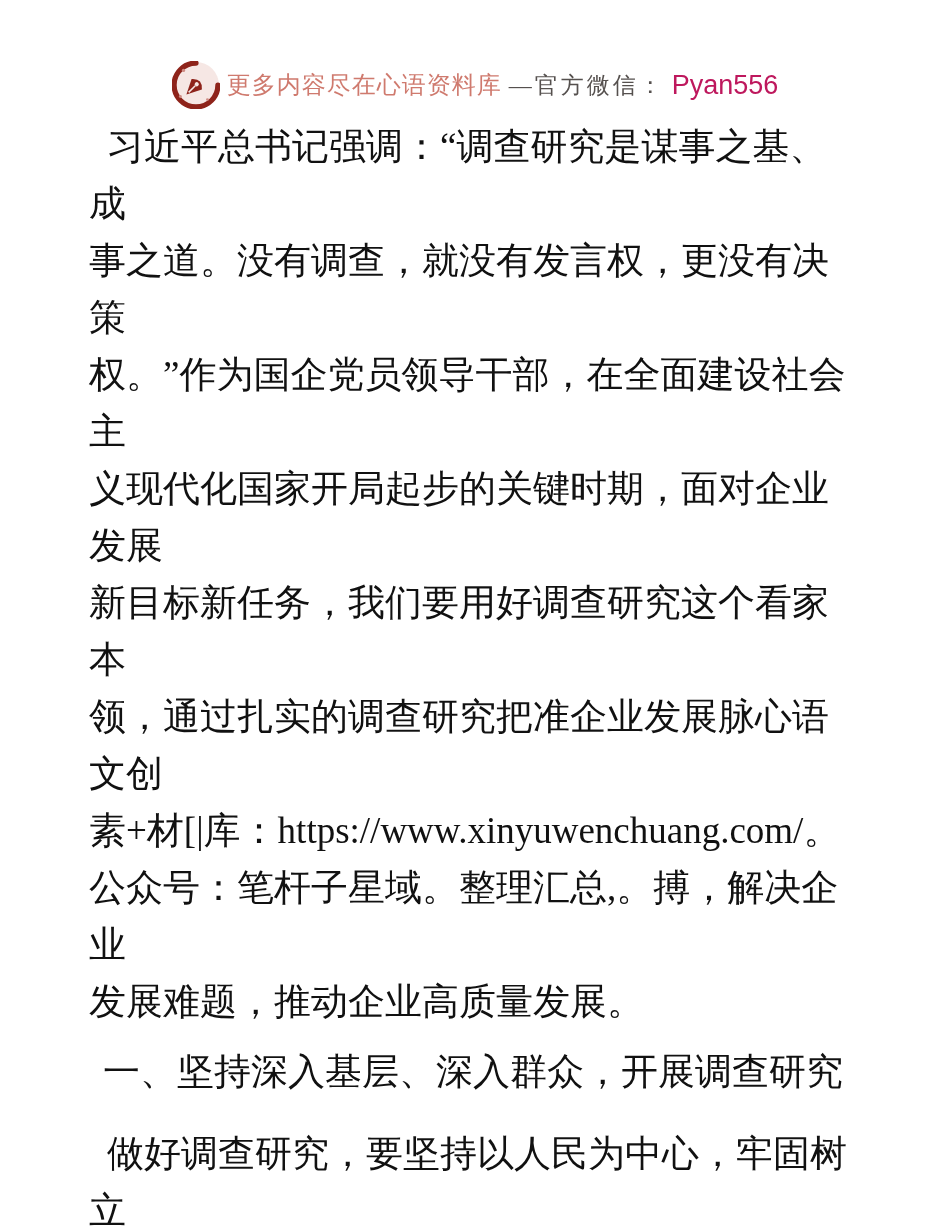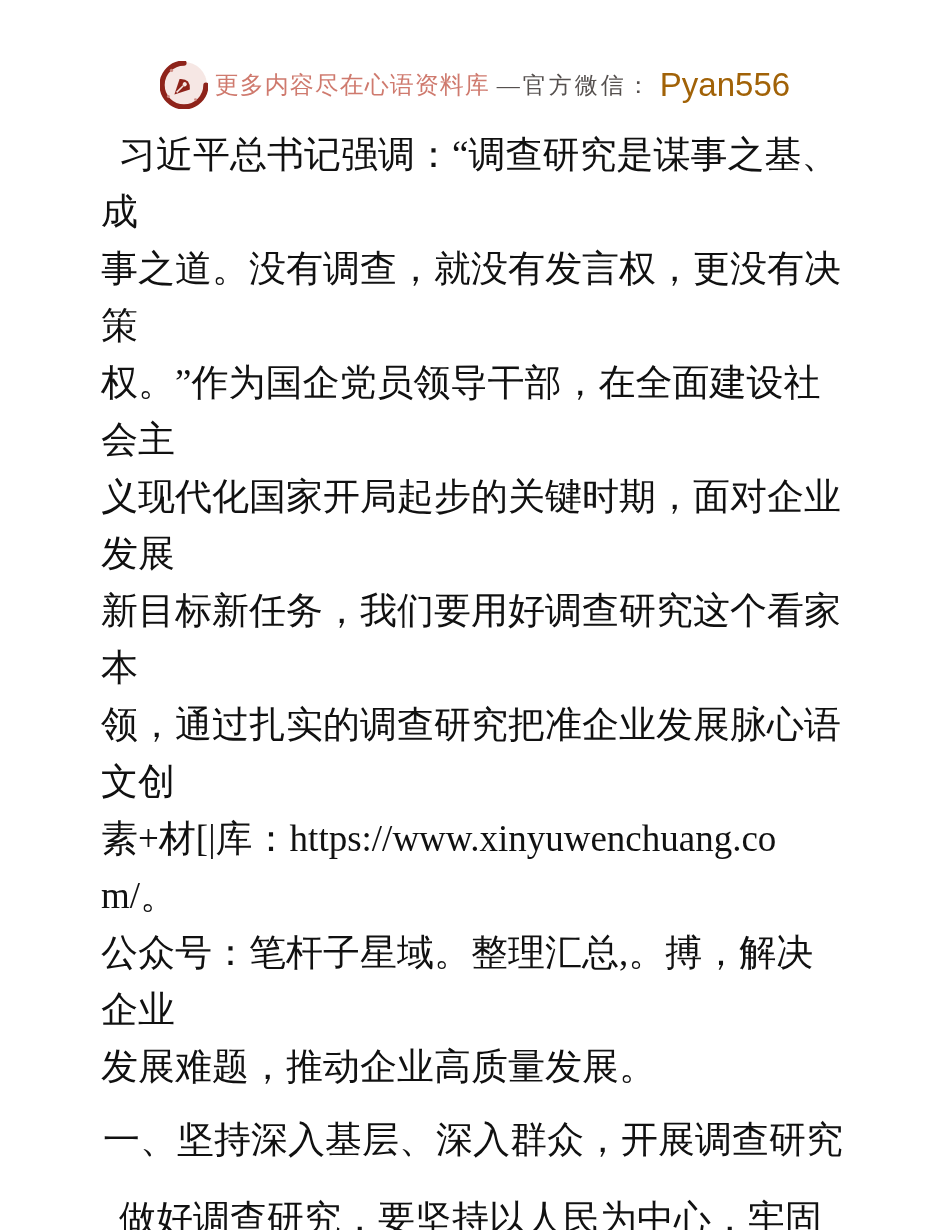--- a/index.html
+++ b/index.html
@@ -32,49 +32,50 @@
     letter-spacing: 1px;
     white-space: nowrap;
   }
   .sep-label {
     color: #55504e;
     font-size: 23px;
     letter-spacing: 3px;
     white-space: nowrap;
   }
   .wechat-id {
-    color: #a16207;
+    color: #be185d;
     font-family: "Liberation Sans", "DejaVu Sans", sans-serif;
-    font-size: 33px;
+    font-size: 27px;
     font-style: normal;
     white-space: nowrap;
   }
   
   main {
     padding: 0 85px;
     margin-top: 8px;
   }
   .para {
     font-size: 37px;
     line-height: 57px;
     color: #111111;
-    margin: 16px;
+    margin: 4px;
     white-space: pre-line;     
     word-break: break-all;
     text-indent: 18px;
     font-weight: 400;
   }
   .heading {
     font-size: 37px;
     line-height: 57px;
     color: #111111;
     margin: 16px 0 22px 0;
     text-indent: 18px;
     font-weight: 400;
     white-space: pre-line;
+    font-family: Liberation Mono, monospace;
   }
 </style>
 </head>
 <body>
 
 <div class="page">
 
   <div class="watermark top">
     <svg class="logo" viewBox="0 0 46 46" xmlns="http://www.w3.org/2000/svg">
       <circle cx="23" cy="23" r="22" fill="#f6e7e4"></circle>

